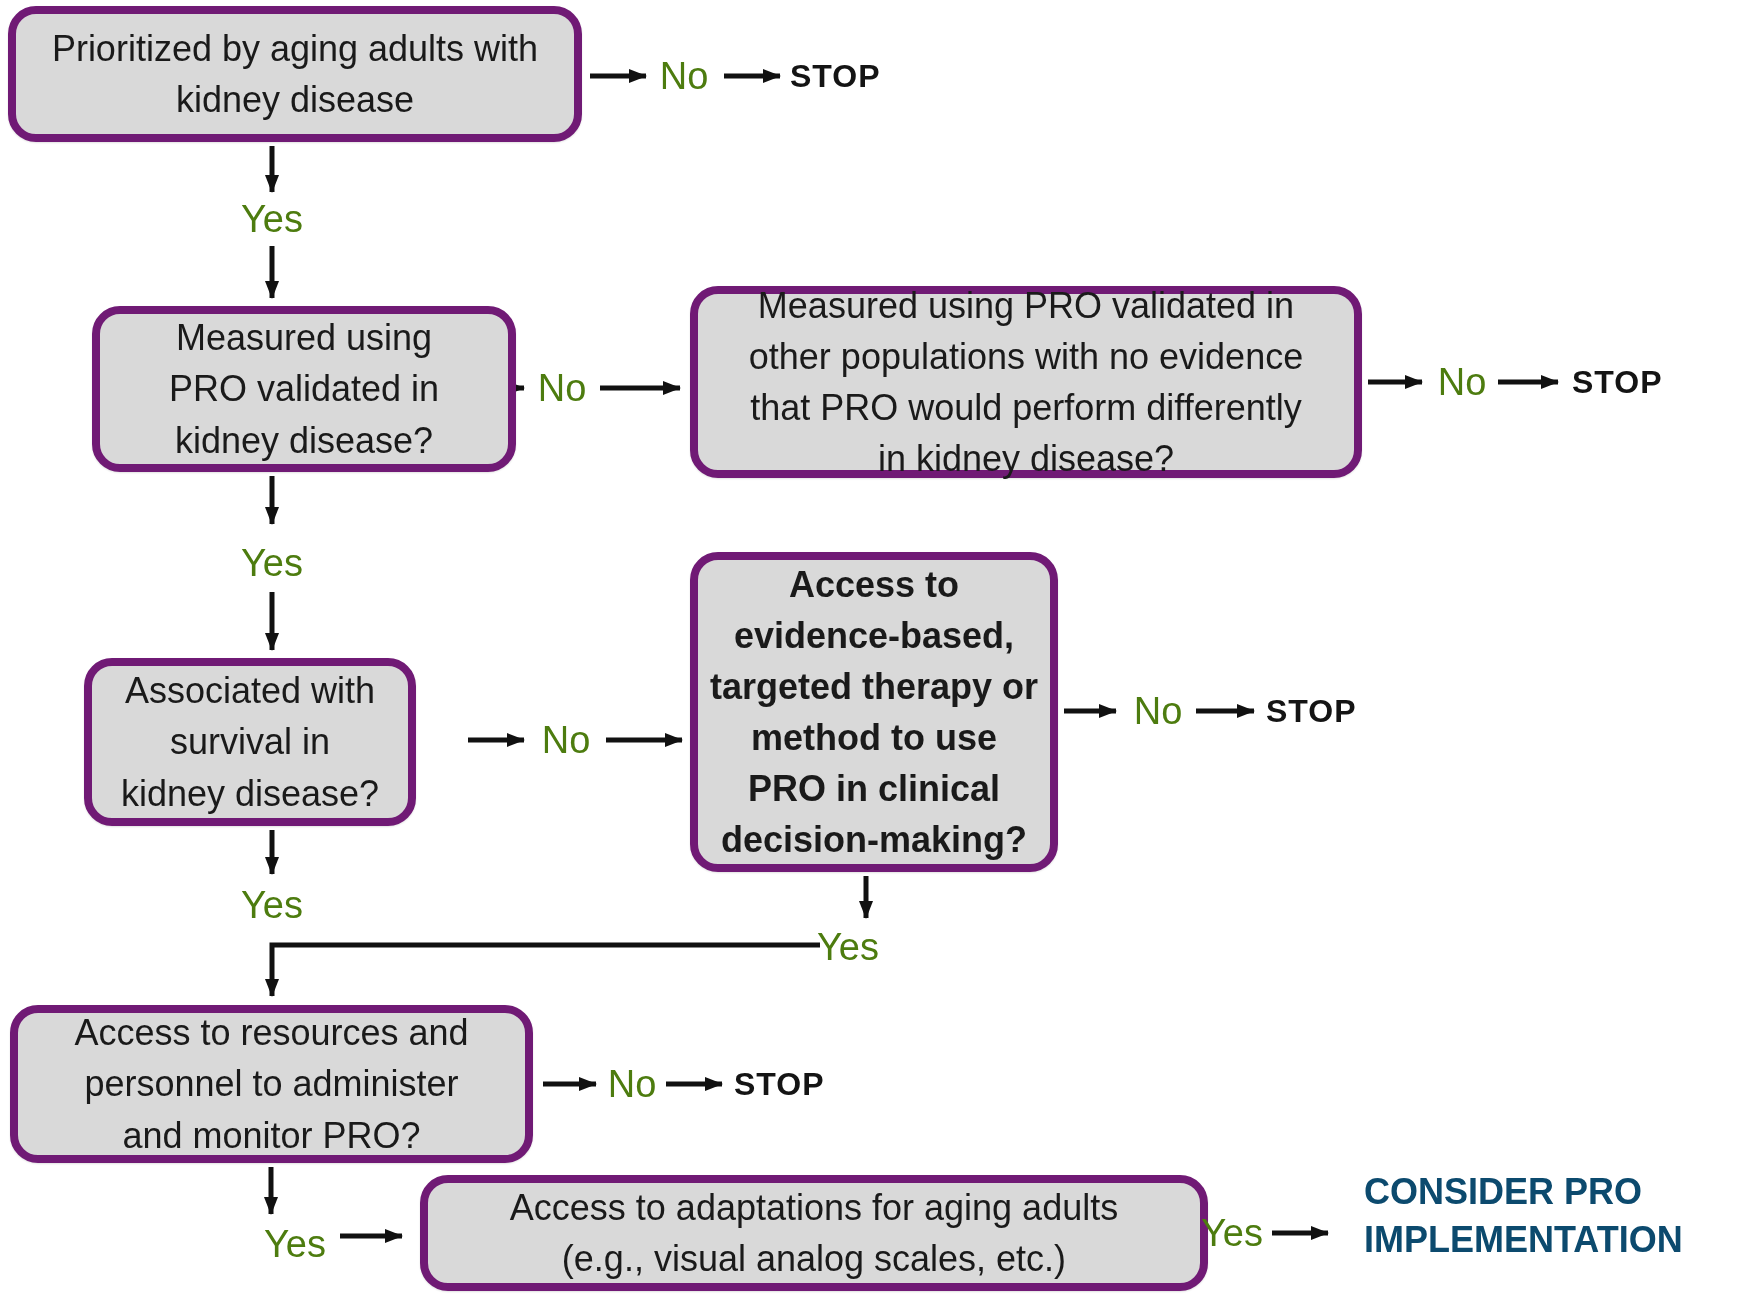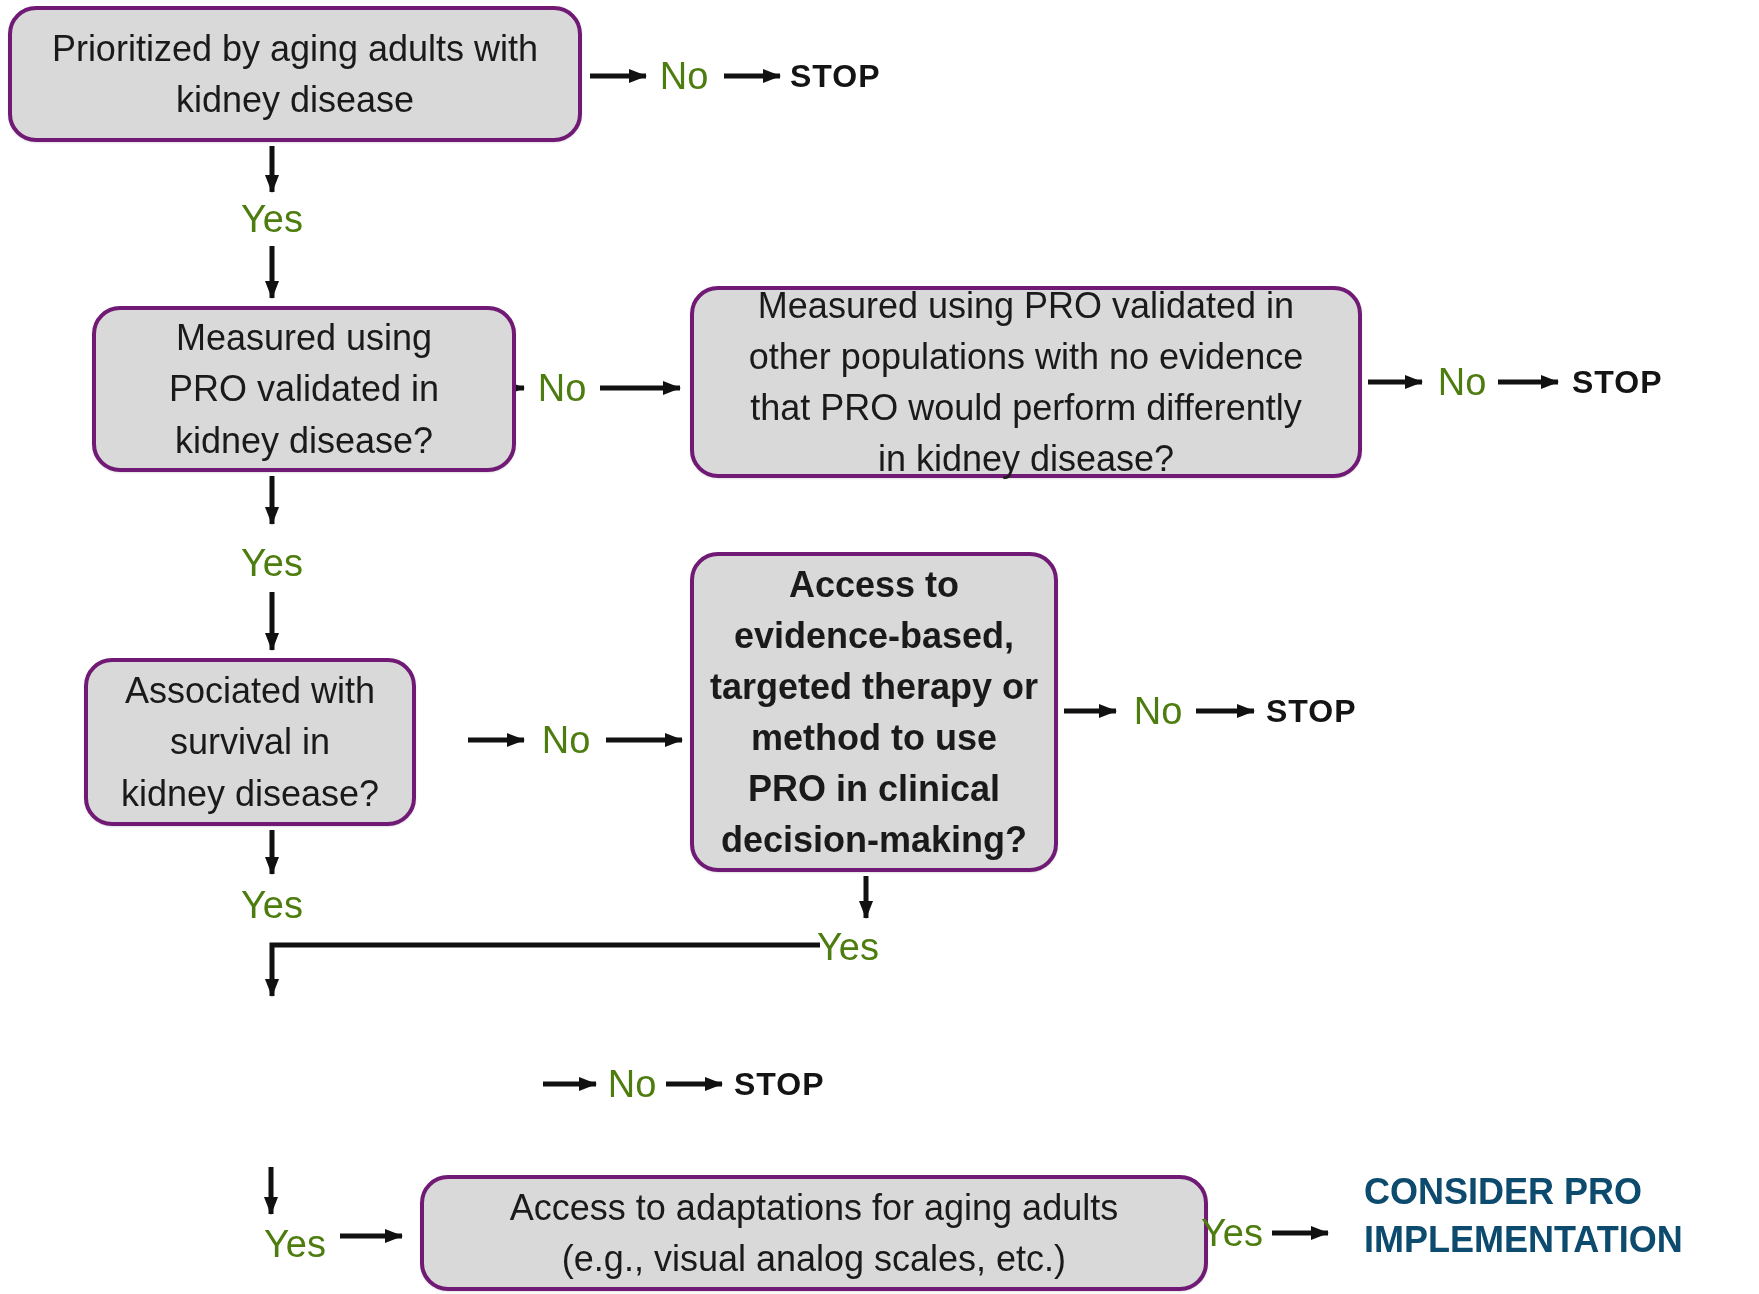--- a/index.html
+++ b/index.html
@@ -8,21 +8,21 @@
     width:1759px;height:1294px;
     background:#ffffff;
     font-family:"Liberation Sans", sans-serif;
     color:#1a1a1a;
     overflow:hidden;
   }
   .box{
     position:absolute;
     box-sizing:border-box;
     background:#d9d9d9;
-    border:4px solid #701a75;
+    border:8px solid #701a75;
     border-radius:28px;
     display:flex;
     align-items:center;
     justify-content:center;
     text-align:center;
     font-size:36px;
     line-height:1.42;
     white-space:pre-line;
     color:#1a1a1a;
     box-shadow:0 1px 2px rgba(0,0,0,0.12);
@@ -123,20 +123,23 @@
 survival in
 kidney disease?</div>
 
   <div class="box" style="left:690px;top:552px;width:368px;height:320px;font-weight:bold;">Access to
 evidence-based,
 targeted therapy or
 method to use
 PRO in clinical
 decision-making?</div>
 
+  <div class="box" style="left:10px;top:1005px;width:523px;height:158px;">Access to resources and
+personnel to administer
+and monitor PRO?</div>
 
   <div class="box" style="left:420px;top:1175px;width:788px;height:116px;">Access to adaptations for aging adults
 (e.g., visual analog scales, etc.)</div>
 
   <div class="lbl" style="left:629px;top:50px;">No</div>
   <div class="lbl" style="left:507px;top:362px;">No</div>
   <div class="lbl" style="left:1407px;top:356px;">No</div>
   <div class="lbl" style="left:511px;top:714px;">No</div>
   <div class="lbl" style="left:1103px;top:685px;">No</div>
   <div class="lbl" style="left:577px;top:1058px;">No</div>

